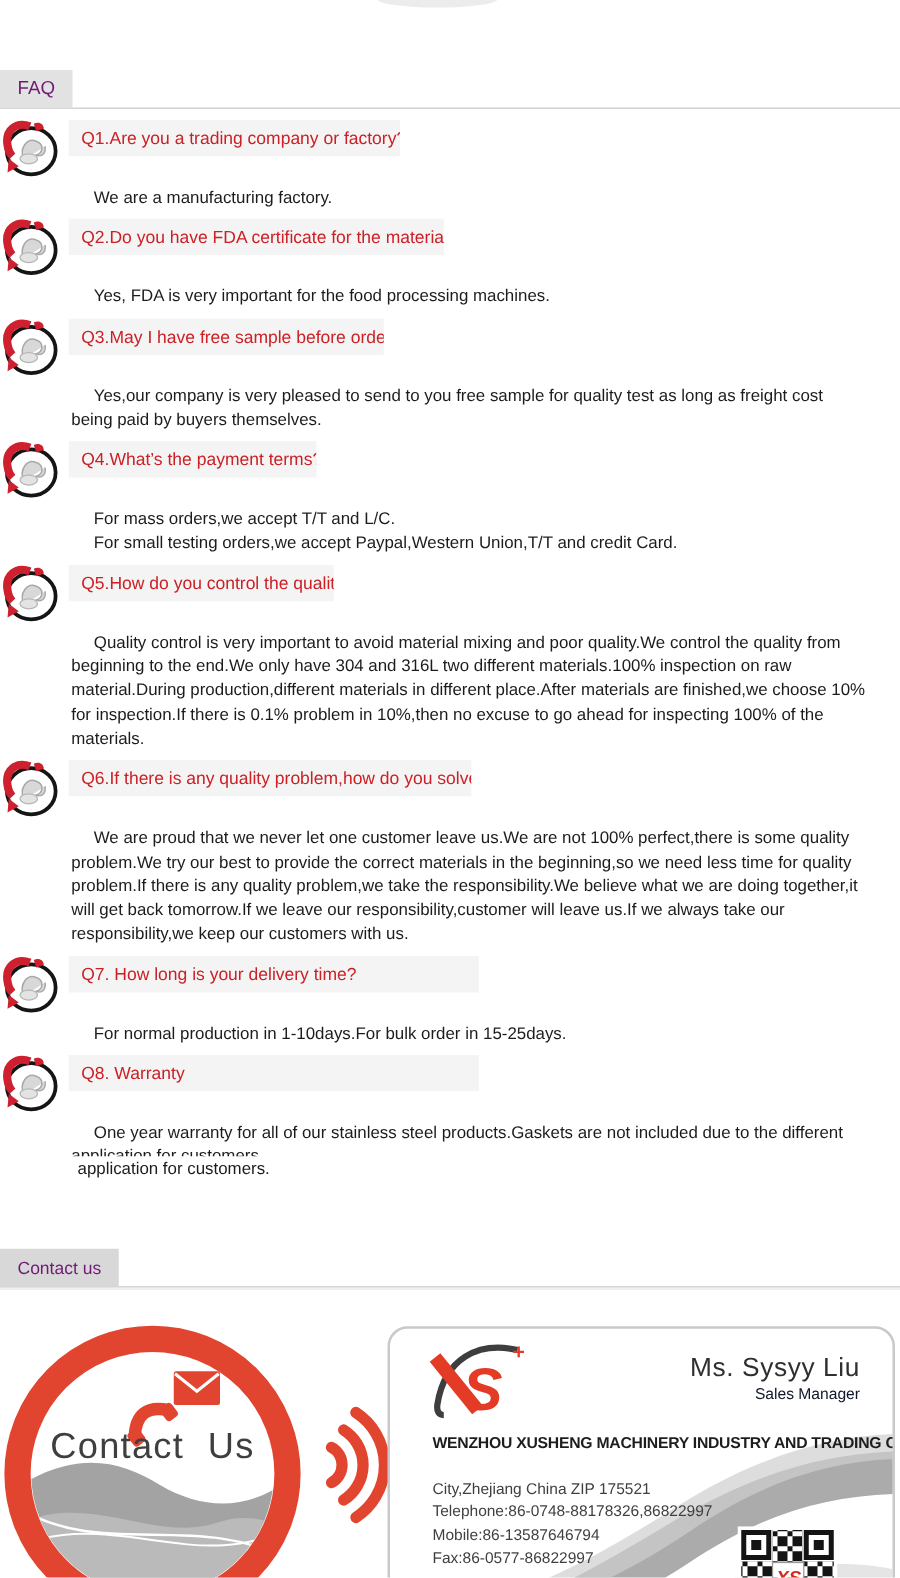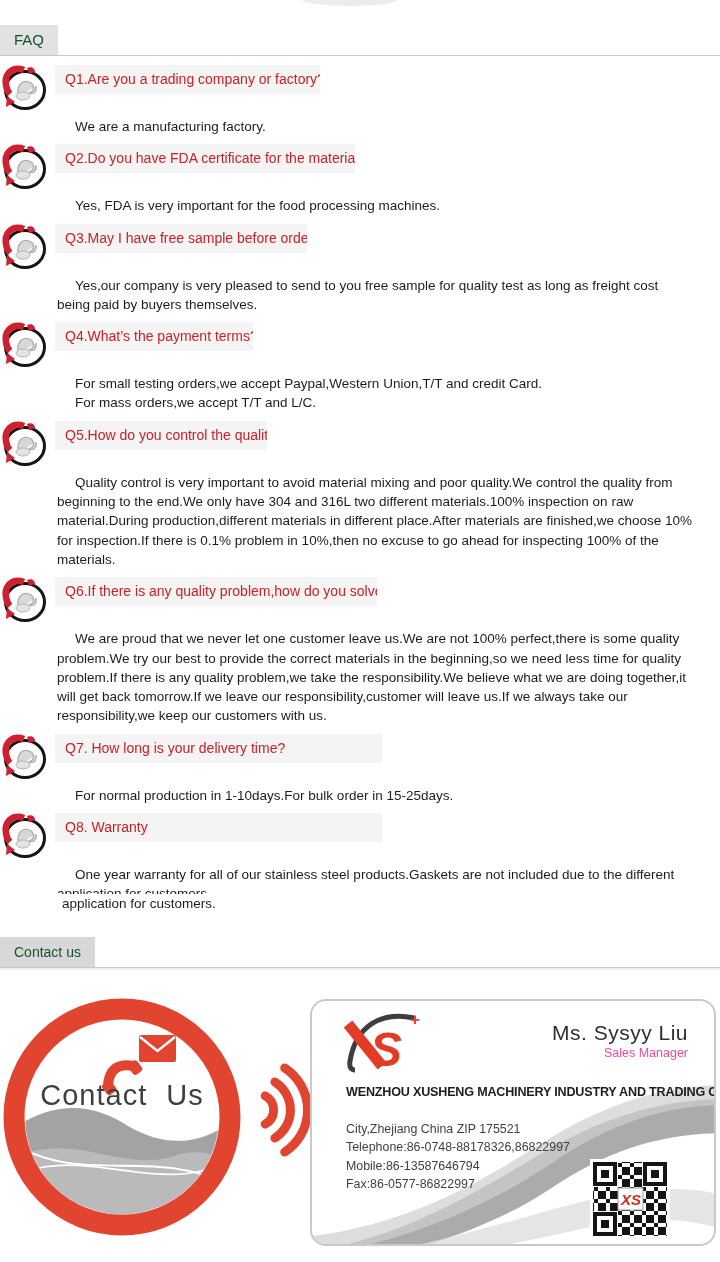--- a/index.html
+++ b/index.html
@@ -7,22 +7,22 @@
     width:720px;height:1262px;position:relative;overflow:hidden;
     background:#ffffff;font-family:"Liberation Sans",sans-serif;
     -webkit-font-smoothing:antialiased;
   }
   
   .top-artifact{position:absolute;left:302px;top:-7px;width:96px;height:13px;
     background:#ececec;border-radius:50%;}
   .section-header{border-bottom:1px solid #c9c9c9;}
   .faq-header{margin-top:25px;}
   .contact-header{margin-top:24px;box-shadow:0 2px 0 #efefef;}
-  .section-tab{display:inline-block;background:#e2e2e2;color:#14532d;
-    font-size:15px;line-height:30px;padding:0 14px;vertical-align:bottom;}
+  .section-tab{display:inline-block;background:#e2e2e2;color:#701a75;
+    font-size:15px;line-height:30px;padding:0 14px;vertical-align:bottom;margin-top:31px;}
   .contact-header .section-tab{background:#d8d8d8;font-size:14px;}
   
   .faq-list{margin-top:9px;}
   .qa-item{margin-bottom:6px;}
   .qa-head{position:relative;min-height:46px;padding-left:55px;}
   .qa-logo{position:absolute;left:2px;top:0;width:46px;height:46px;}
   .q-bar{box-sizing:border-box;background:#f4f4f4;color:#cb2026;font-size:14px;
     line-height:29px;height:29px;padding:0 10px;margin-top:8px;
     white-space:nowrap;overflow:hidden;}
   .qa-item:nth-of-type(1) .q-bar{width:265px;}
@@ -48,21 +48,21 @@
     font-size:17px;color:#4d4d4d;letter-spacing:1.2px;}
   .signal-wrap{position:absolute;left:250px;top:86px;width:64px;height:114px;}
   
   .biz-card{position:absolute;left:310px;top:31px;width:406px;height:247px;
     box-sizing:border-box;border:2px solid #c9c9c9;border-radius:16px;
     background:#fff;overflow:hidden;}
   .card-ribbons{position:absolute;left:0;top:0;width:406px;height:247px;}
   .xs-logo{position:absolute;left:22px;top:10px;}
   .person{position:absolute;right:26px;top:20px;text-align:right;}
   .person-name{font-size:21px;color:#2f2f2f;letter-spacing:0.5px;}
-  .person-title{font-size:12.5px;color:#ec4899;margin-top:1px;}
+  .person-title{font-size:12.5px;color:#0f172a;margin-top:1px;}
   .company{position:absolute;left:34px;top:84px;font-size:12.6px;font-weight:bold;
     color:#1d1d1d;white-space:nowrap;letter-spacing:-0.2px;}
   .addr{position:absolute;left:34px;top:103px;width:305px;font-size:12.4px;
     color:#3f3f3f;line-height:16.5px;}
   .card-line{position:absolute;left:34px;font-size:12.4px;color:#3f3f3f;}
   .tel{top:139px;} .mob{top:158px;} .fax{top:176px;}
   .qr-wrap{position:absolute;left:278px;top:158px;width:80px;height:80px;}
 </style>
 </head>
 <body>
@@ -118,22 +118,22 @@
     <p class="ans">Yes,our company is very pleased to send to you free sample for quality test as long as freight cost being paid by buyers themselves.</p>
   </div>
 
   <div class="qa-item">
     <div class="qa-head">
       <svg class="qa-logo">
           <use href="#rooster-logo"></use>
         </svg>
       <div class="q-bar">Q4.What’s the payment terms?</div>
     </div>
+    <p class="ans">For mass orders,we accept T/T and L/C.</p>
     <p class="ans">For small testing orders,we accept Paypal,Western Union,T/T and credit Card.</p>
-    <p class="ans">For mass orders,we accept T/T and L/C.</p>
   </div>
 
   <div class="qa-item">
     <div class="qa-head">
       <svg class="qa-logo">
           <use href="#rooster-logo"></use>
         </svg>
       <div class="q-bar">Q5.How do you control the quality?</div>
     </div>
     <p class="ans">Quality control is very important to avoid material mixing and poor quality.We control the quality from beginning to the end.We only have 304 and 316L two different materials.100% inspection on raw material.During production,different materials in different place.After materials are finished,we choose 10% for inspection.If there is 0.1% problem in 10%,then no excuse to go ahead for inspecting 100% of the materials.</p>

